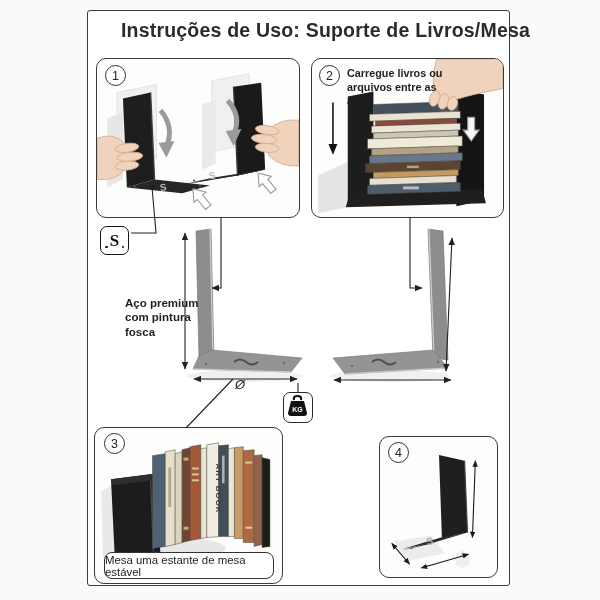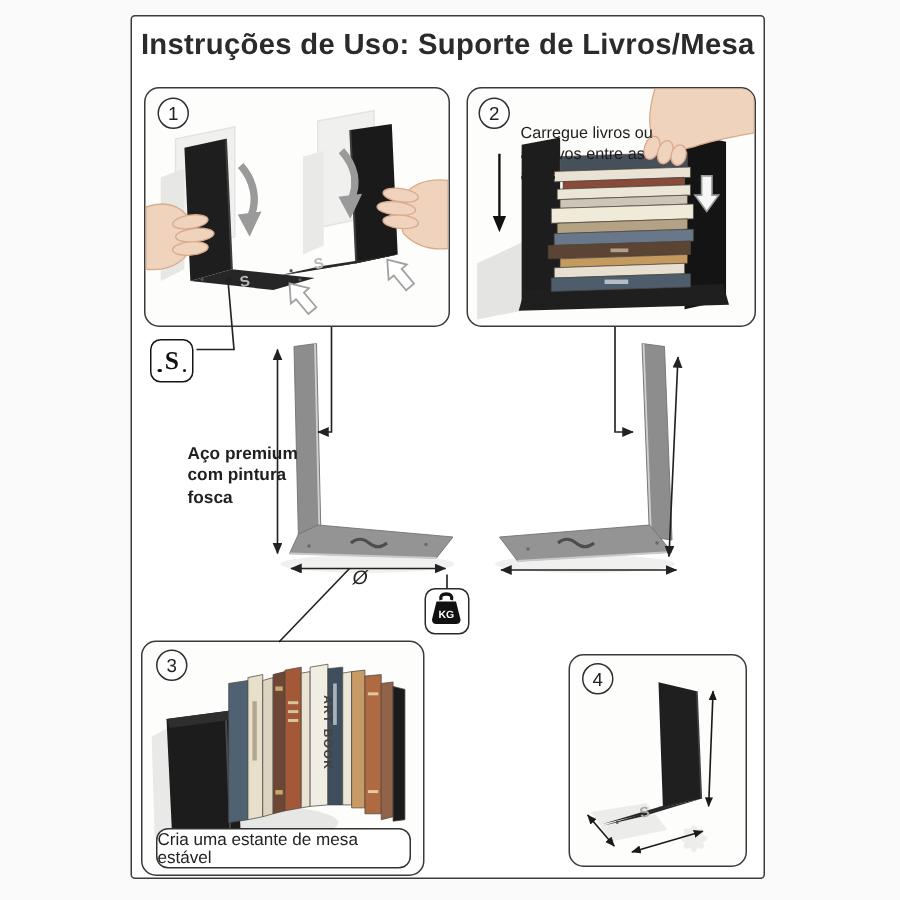--- a/index.html
+++ b/index.html
@@ -6,39 +6,39 @@
   body{
     width:600px;height:600px;position:relative;background:#fafafa;
     font-family:"Liberation Sans","DejaVu Sans",sans-serif;color:#2a2a2a;overflow:hidden;
   }
   .frame{
     position:absolute;left:87px;top:10px;width:423px;height:576px;
     background:#ffffff;border:1.6px solid #3c3c3c;border-radius:3px;box-sizing:border-box;
   }
   .title{
     position:absolute;left:87px;top:19px;width:423px;text-align:center;
-    font-size:19.5px;font-weight:700;color:#2b2b2b;letter-spacing:.2px;
+    font-size:19.5px;font-weight:700;color:#2b2b2b;letter-spacing:.2px;padding-left:27px;
   }
   .panel{
     position:absolute;background:#fdfdfc;border:1.5px solid #3a3a3a;border-radius:10px;
     box-sizing:border-box;overflow:hidden;
   }
   #panel1{left:96px;top:58px;width:204px;height:160px;}
   #panel2{left:311px;top:58px;width:193px;height:160px;}
   #panel3{left:94px;top:427px;width:189px;height:157px;}
   #panel4{left:379px;top:436px;width:119px;height:142px;}
   .panel svg.art{position:absolute;left:0;top:0;width:100%;height:100%;}
   .step-circle{
     position:absolute;width:21px;height:21px;border:1.4px solid #2f2f2f;border-radius:50%;
     display:flex;align-items:center;justify-content:center;font-size:12.5px;color:#222;
     background:#fff;box-sizing:border-box;z-index:5;
   }
   .p2-caption{
-    position:absolute;left:35px;top:23px;width:97px;font-size:10.8px;line-height:1.3;
-    color:#1e1e1e;z-index:5;font-weight:400;
+    position:absolute;left:35px;top:7px;width:97px;font-size:10.8px;line-height:1.3;
+    color:#1e1e1e;z-index:5;font-weight:700;
   }
   .p3-caption{
     position:absolute;left:9px;top:124px;width:170px;height:27px;border:1.3px solid #333;
     border-radius:8px;background:#fff;display:flex;align-items:center;justify-content:center;
     font-size:11.4px;color:#222;box-sizing:border-box;z-index:5;
   }
   .overlay{position:absolute;left:0;top:0;width:600px;height:600px;pointer-events:none;}
   .material-note{
     position:absolute;left:125px;top:296px;width:90px;font-size:11.5px;line-height:1.25;color:#1f1f1f;font-weight:bold;
   }
@@ -208,21 +208,21 @@
       <rect x="152" y="34" width="7" height="2" fill="#e2c9a2" stroke="none"></rect>
       <rect x="152" y="100" width="7" height="2" fill="#e2c9a2" stroke="none"></rect>
       <polygon points="161,28 169,27 169,118 161,120" fill="#93624a"></polygon>
       <polygon points="169,30 177,32 177,120 169,121" fill="#1b1b1b"></polygon>
     </g>
     <text transform="translate(122.5,36) rotate(90)" font-size="8" font-weight="bold" letter-spacing="1" fill="#44403a">ART BOOK</text>
   </svg>
   <div class="step-circle" style="left:9px;top:5px;">
     <span>3</span>
   </div>
-  <div class="p3-caption">Cria uma estante de mesa estável</div>
+  <div class="p3-caption">Mesa uma estante de mesa estável</div>
 </div>
 
 <div class="panel" id="panel4">
   <svg class="art" viewBox="0 0 119 142">
     <defs>
       <marker id="dim4" markerWidth="7" markerHeight="7" refX="5.5" refY="2.5" orient="auto-start-reverse">
         <polygon points="0,0 6,2.5 0,5" fill="#1a1a1a"></polygon>
       </marker>
     </defs>
     <g opacity="0.5" fill="#dddddb">

